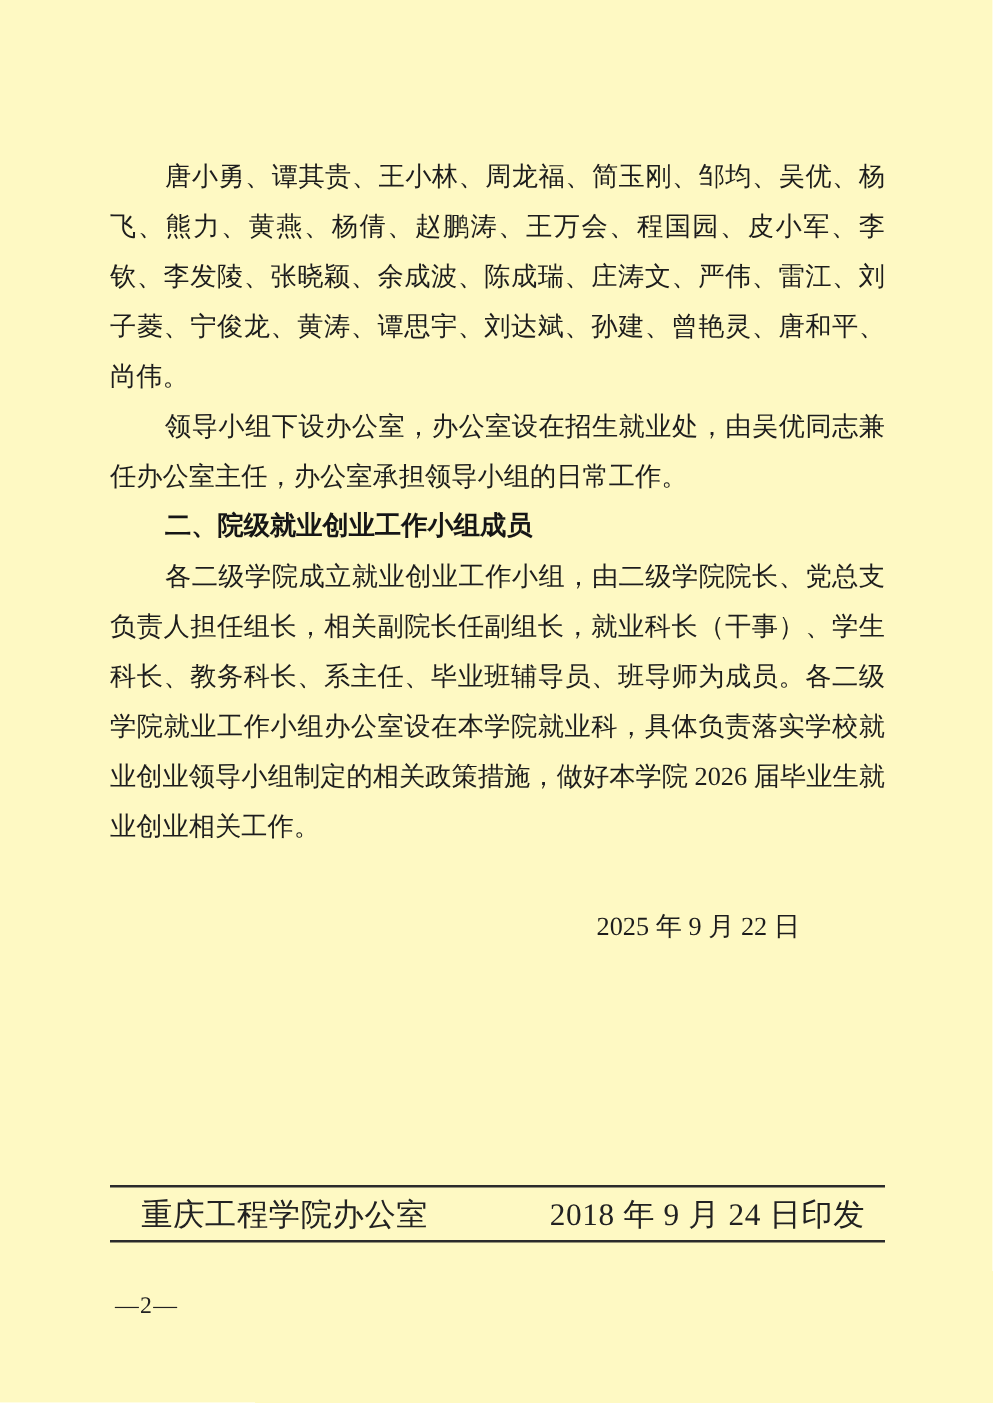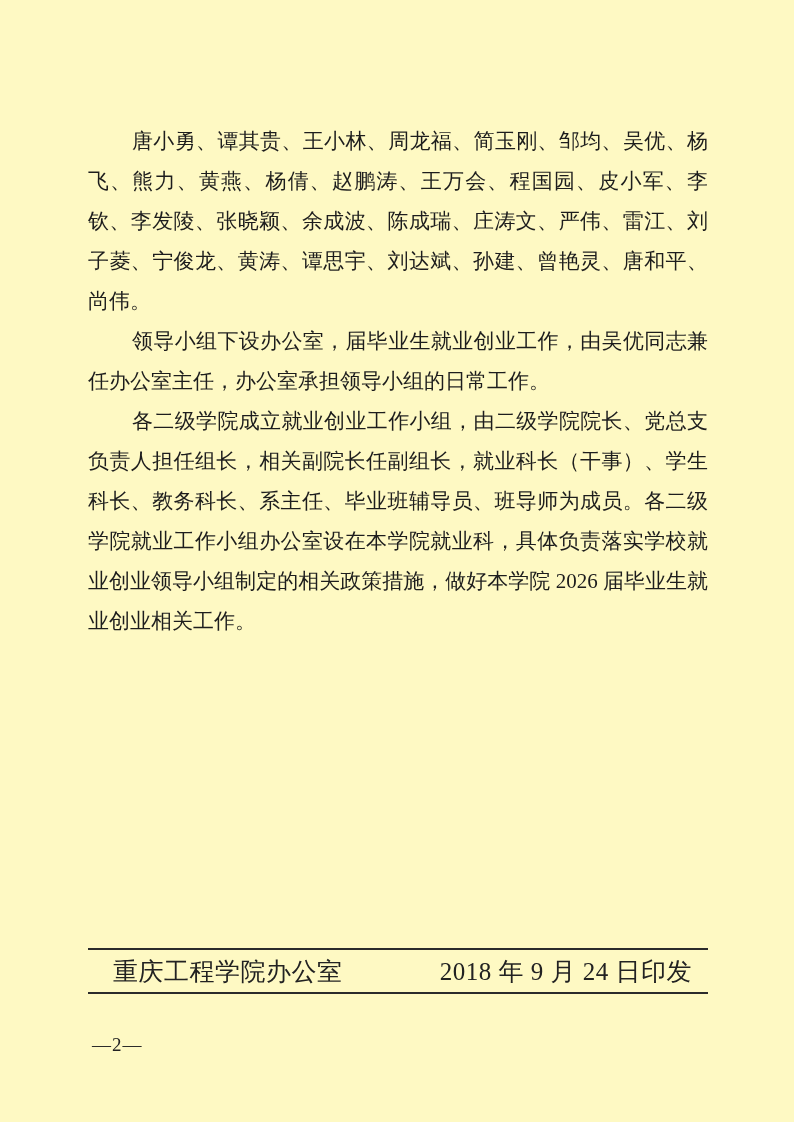--- a/index.html
+++ b/index.html
@@ -83,26 +83,28 @@
 </head>
 <body>
 
 <div class="page">
 
   <div class="doc-body">
 
     <p>唐小勇、谭其贵、王小林、周龙福、简玉刚、邹均、吴优、杨飞、熊力、黄燕、杨倩、赵鹏涛、王万会、程国园、皮小军、李钦、李发陵、张晓颖、余成波、陈成瑞、庄涛文、严伟、雷江、刘子菱、宁俊龙、黄涛、谭思宇、刘达斌、孙建、曾艳灵、唐和平、尚伟。</p>
 
 
-    <p>领导小组下设办公室，届毕业生就业创业工作，由吴优同志兼任办公室主任，办公室承担领导小组的日常工作。</p>
+    <p>领导小组下设办公室，办公室设在招生就业处，由吴优同志兼任办公室主任，办公室承担领导小组的日常工作。</p>
 
+    <h2 class="section-heading">二、院级就业创业工作小组成员</h2>
 
     <p>各二级学院成立就业创业工作小组，由二级学院院长、党总支负责人担任组长，相关副院长任副组长，就业科长（干事）、学生科长、教务科长、系主任、毕业班辅导员、班导师为成员。各二级学院就业工作小组办公室设在本学院就业科，具体负责落实学校就业创业领导小组制定的相关政策措施，做好本学院 2026 届毕业生就业创业相关工作。</p>
 
     <div class="signature-block">
+      <div>2025 年 9 月 22 日</div>
     </div>
 
   </div>
 
   <div class="footer-bar">
     <span>重庆工程学院办公室</span>
     <span>2018 年 9 月 24 日印发</span>
   </div>
 
   <div class="page-number">—2—</div>

